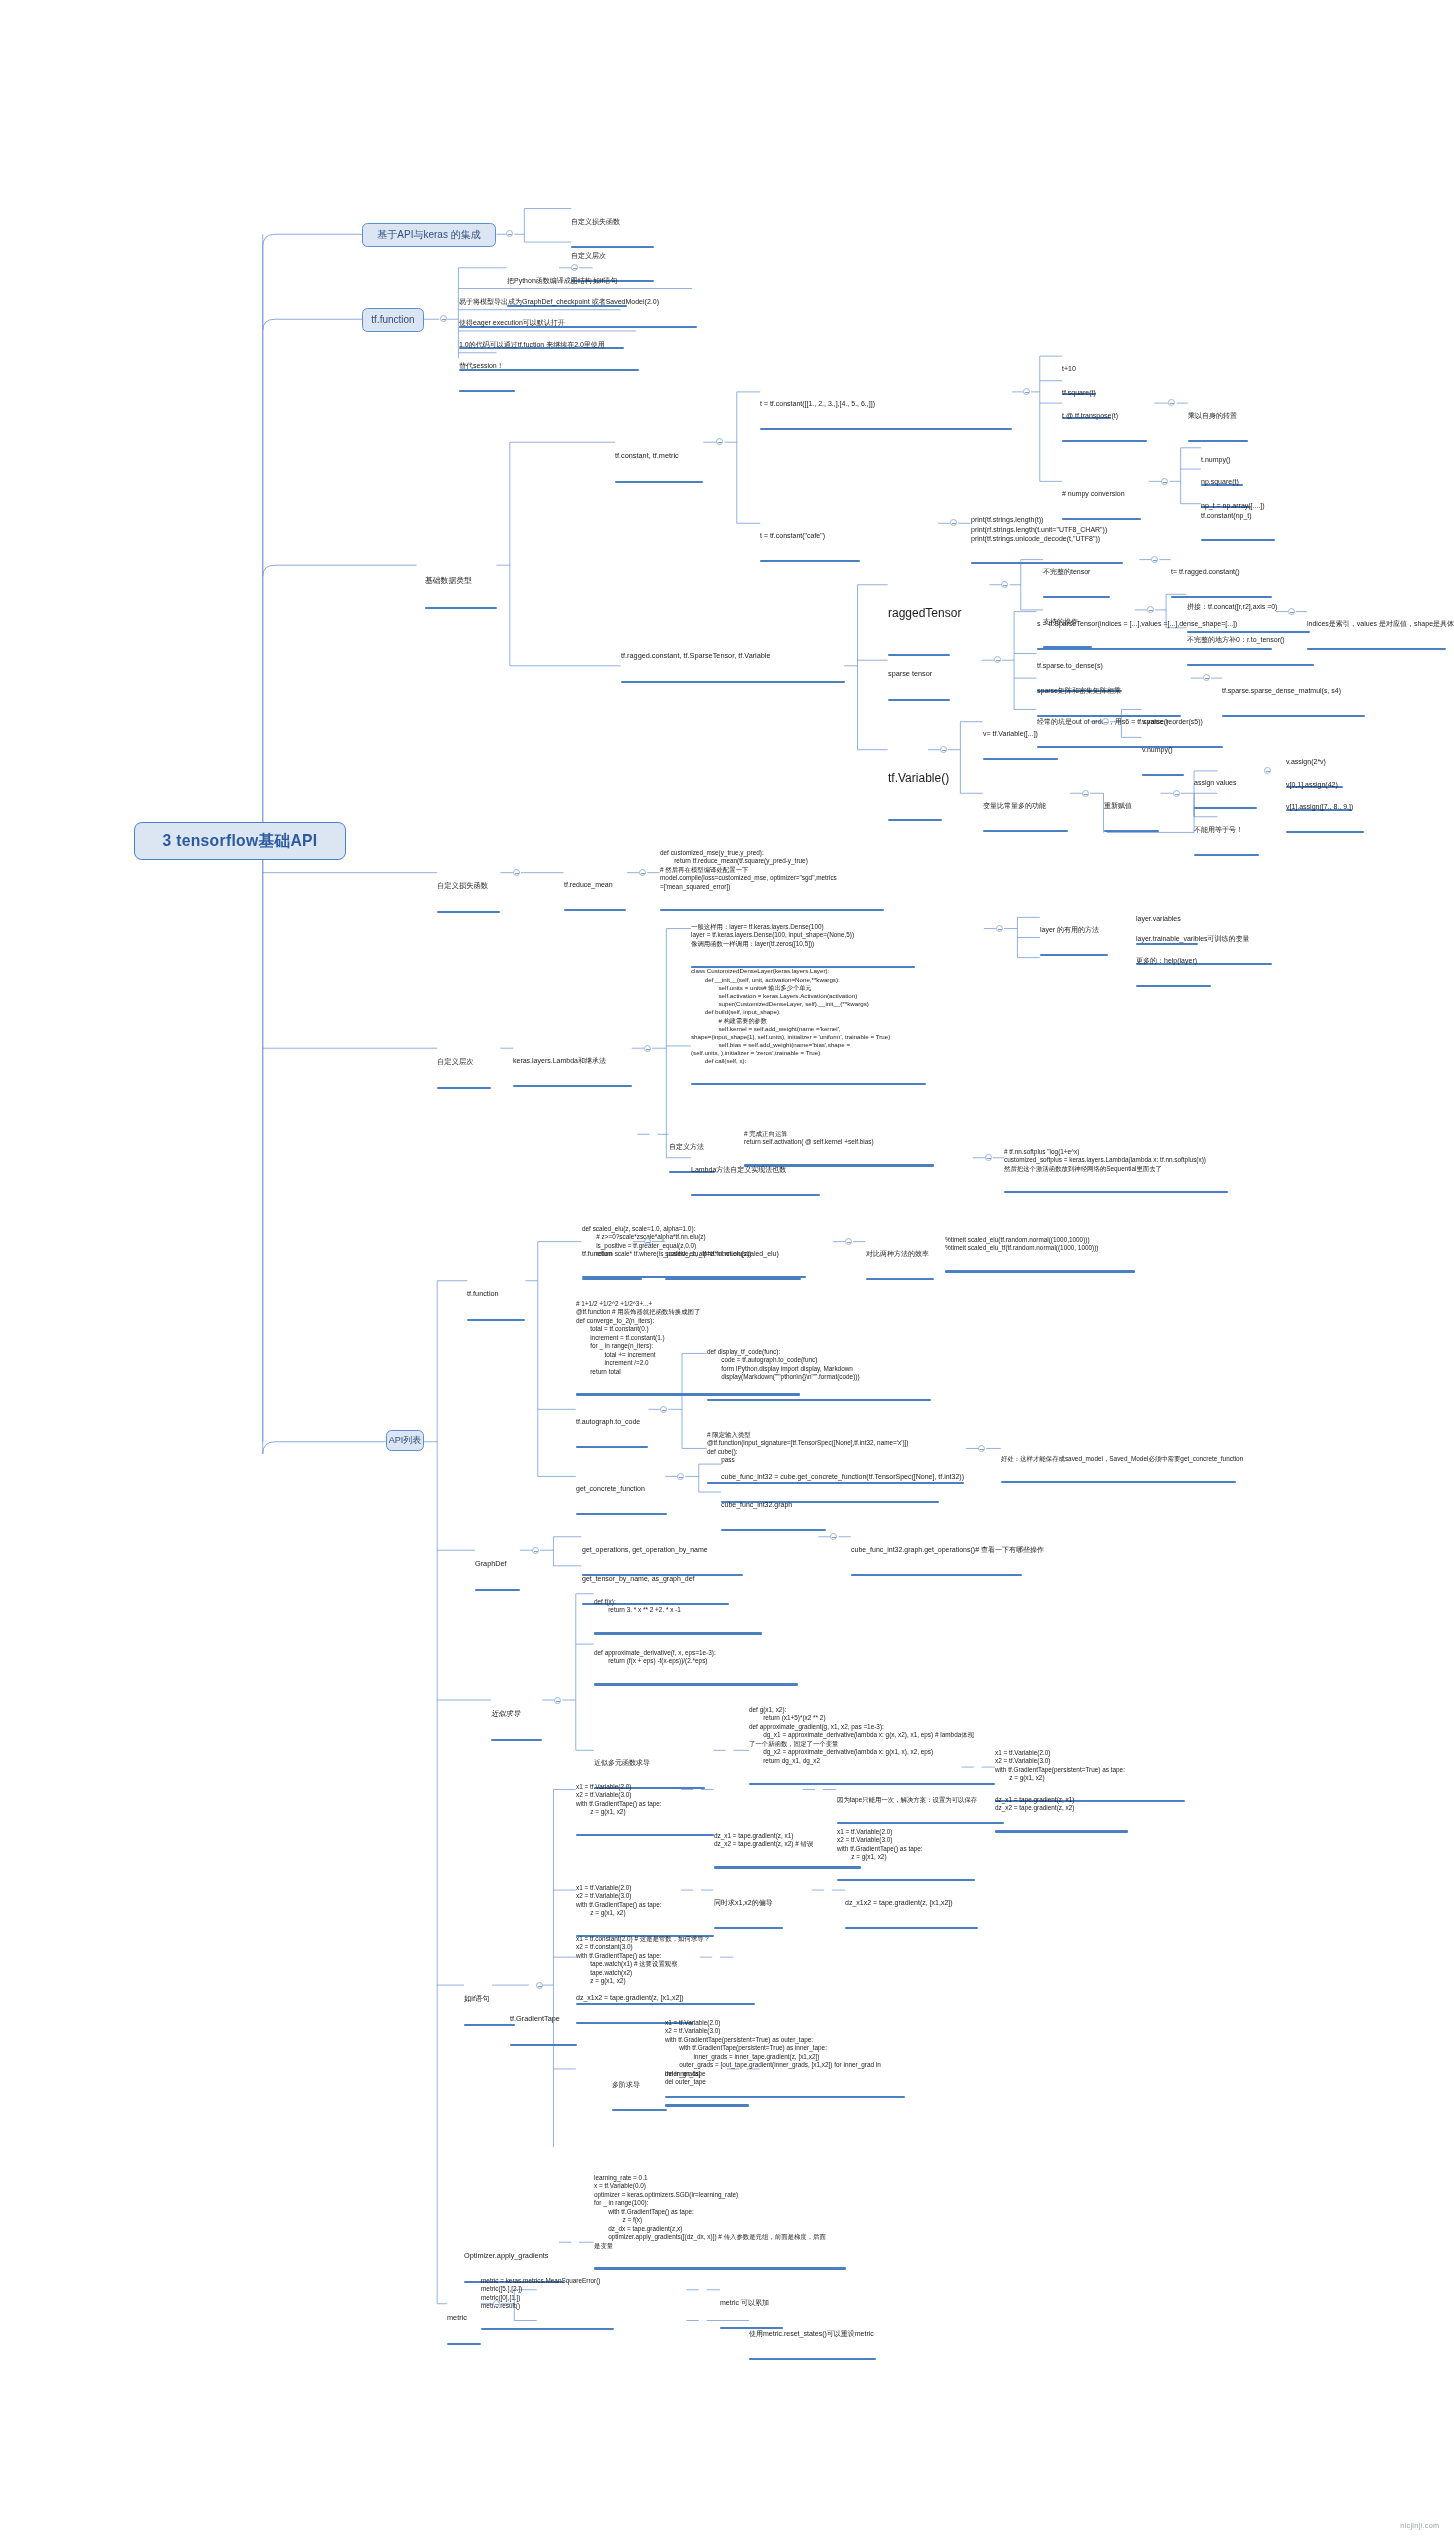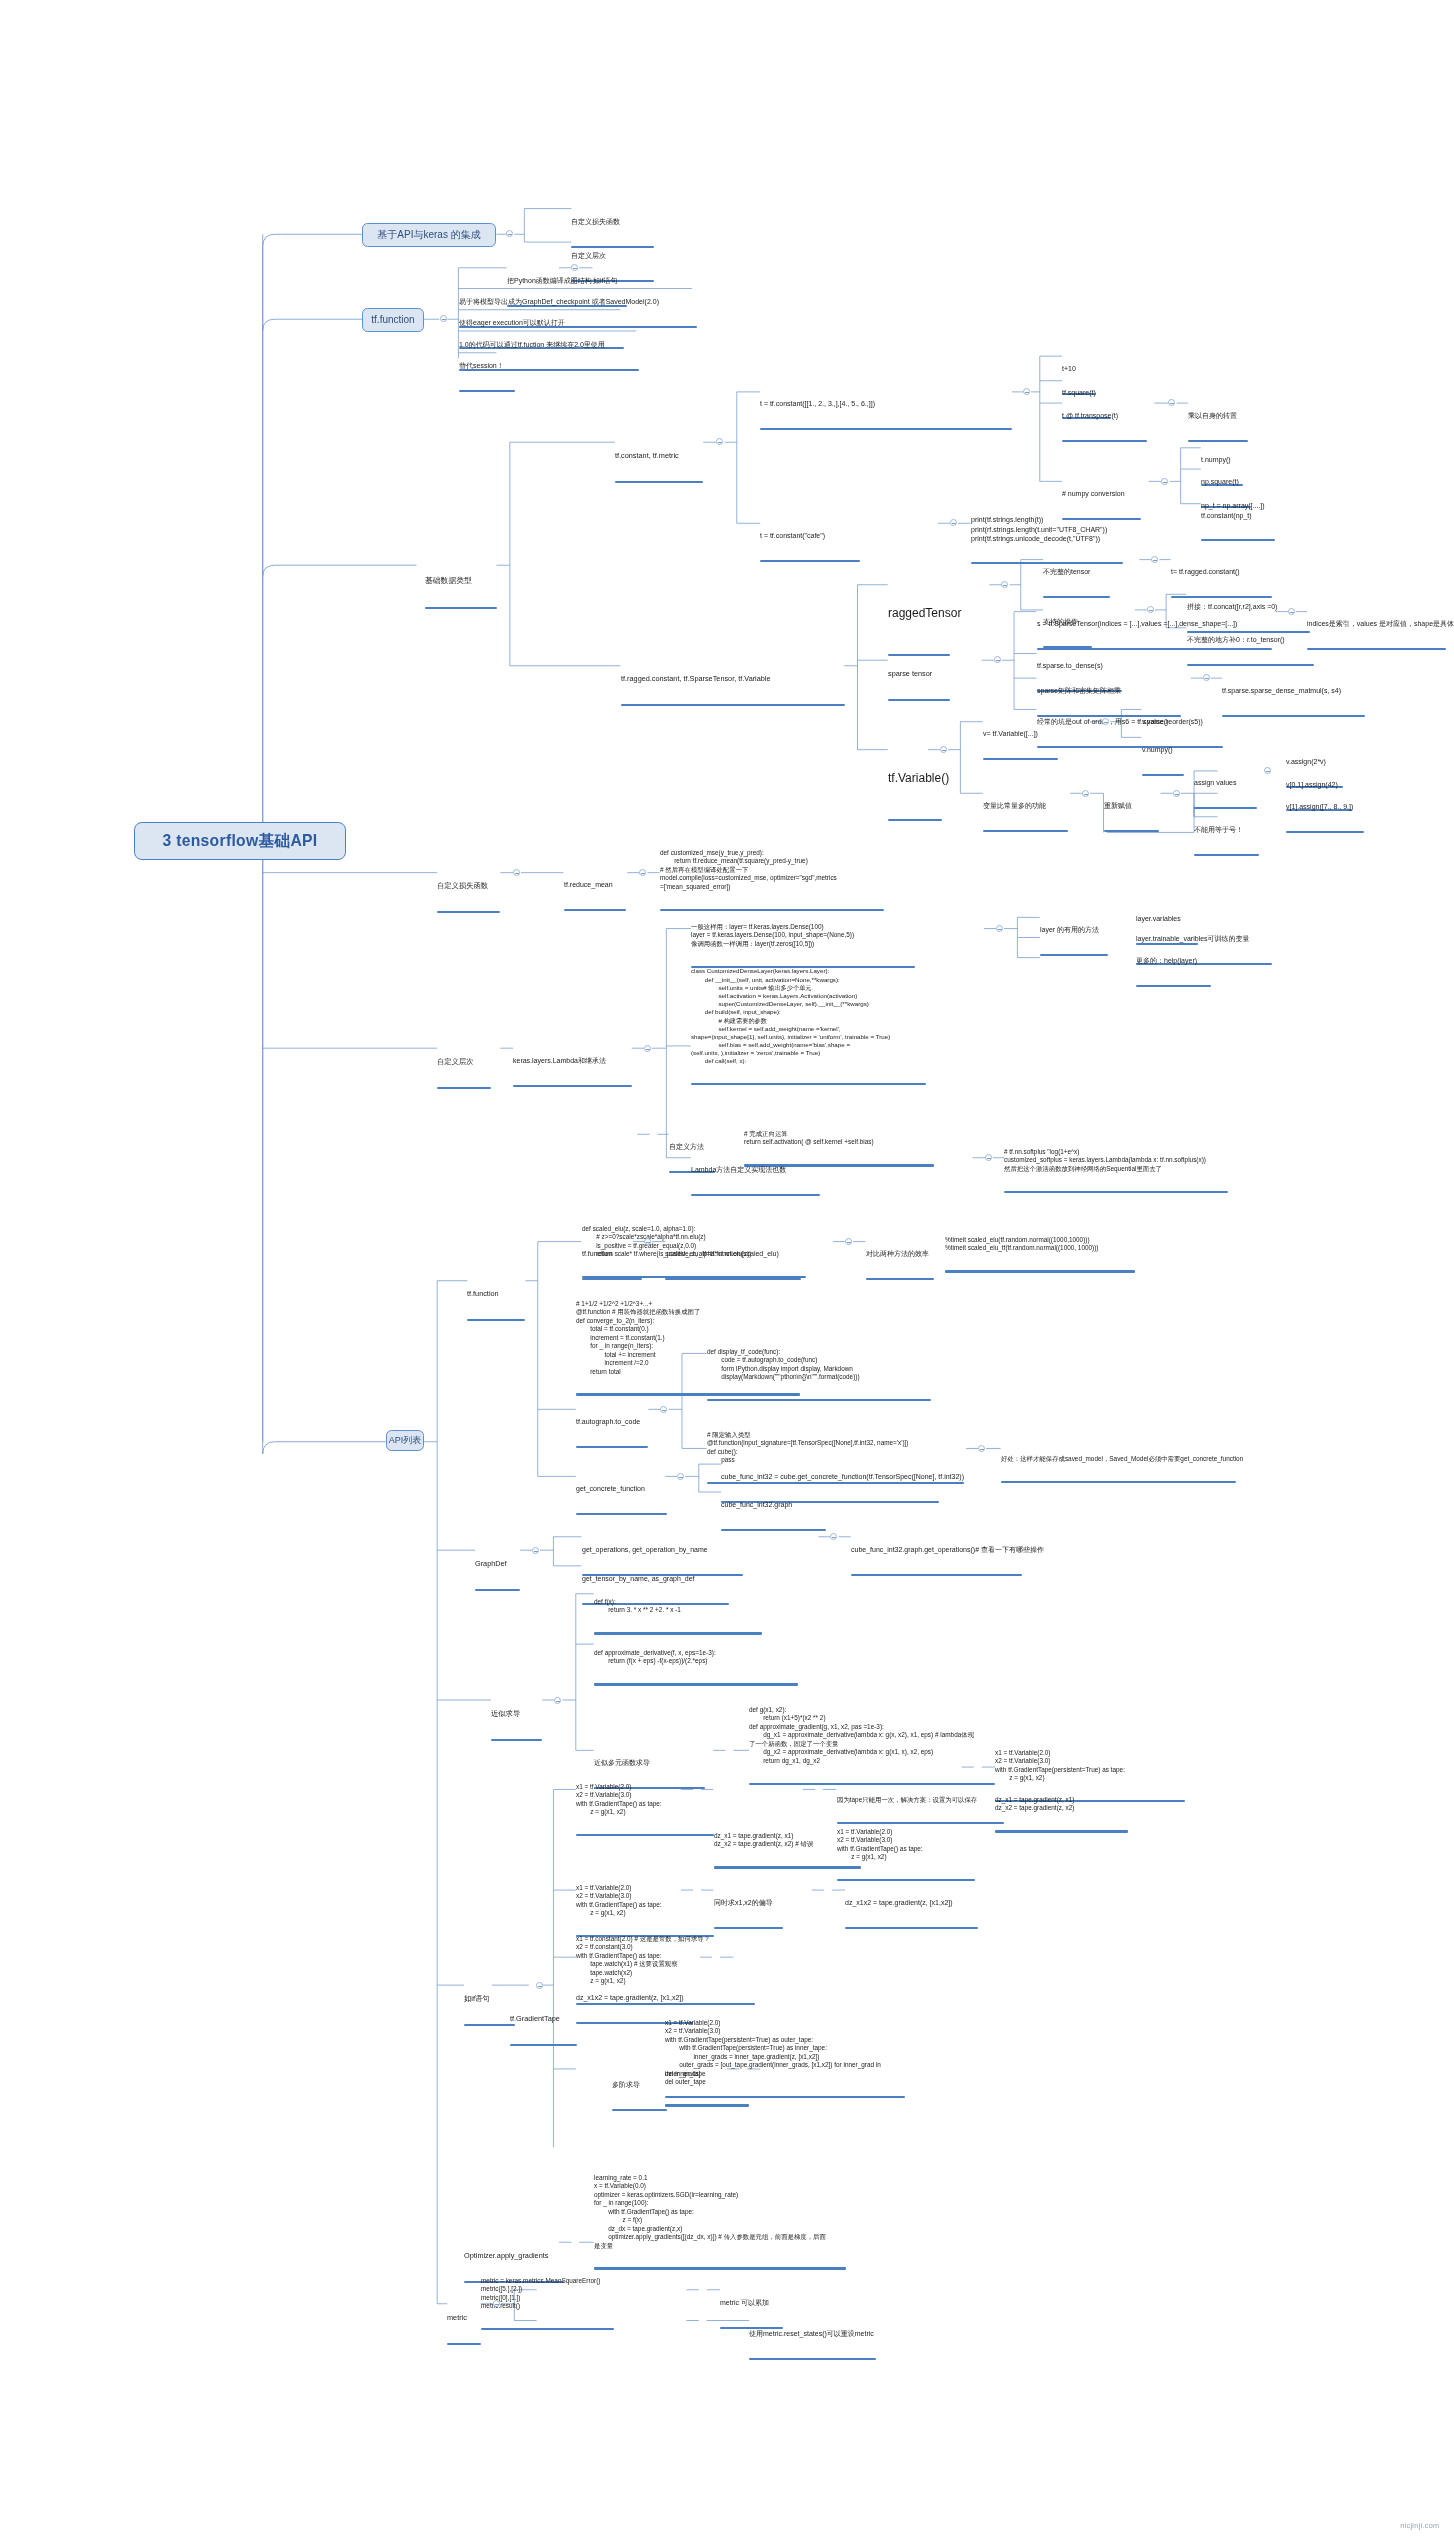--- a/index.html
+++ b/index.html
@@ -447,21 +447,21 @@
     <span class="rule"></span>
   </div>
   <div class="toggle" style="left:950px; top:519px;"></div>
   <div class="u-node" style="left:971px; top:497px; width:152px;">
     <span class="txt">print(tf.strings.length(t))
 print(rf.strings.length(t.unit="UTF8_CHAR"))
 print(tf.strings.unicode_decode(t,"UTF8"))</span>
     <span class="rule"></span>
   </div>
 
-  <div class="u-node" style="left:621px; top:655px; width:224px; font-size:7.3px;">
+  <div class="u-node" style="left:621px; top:632px; width:224px; font-size:7.3px;">
     <span class="txt">tf.ragged.constant, tf.SparseTensor, tf.Variable</span>
     <span class="rule"></span>
   </div>
 
   <div class="u-node" style="left:888px; top:574px; width:62px; font-size:12px;">
     <span class="txt">raggedTensor</span>
     <span class="rule"></span>
   </div>
   <div class="toggle" style="left:1001px; top:581px;"></div>
 
@@ -770,21 +770,21 @@
   <div class="toggle" style="left:830px; top:1533px;"></div>
   <div class="u-node" style="left:851px; top:1527px; width:171px;">
     <span class="txt">cube_func_int32.graph.get_operations()# 查看一下有哪些操作</span>
     <span class="rule"></span>
   </div>
   <div class="u-node" style="left:582px; top:1556px; width:147px;">
     <span class="txt">get_tensor_by_name, as_graph_def</span>
     <span class="rule"></span>
   </div>
 
-  <div class="u-node" style="left:491px; top:1690px; width:51px; font-size:7.3px;">
+  <div class="u-node" style="left:491px; top:1690px; width:51px; font-size:7.3px;font-style:italic;">
     <span class="txt">近似求导</span>
     <span class="rule"></span>
   </div>
   <div class="toggle" style="left:554px; top:1697px;"></div>
   <div class="u-node sm" style="left:594px; top:1581px; width:168px;">
     <span class="txt">def f(x):
         return 3. * x ** 2 +2. * x -1</span>
     <span class="rule"></span>
   </div>
   <div class="u-node sm" style="left:594px; top:1632px; width:204px;">

